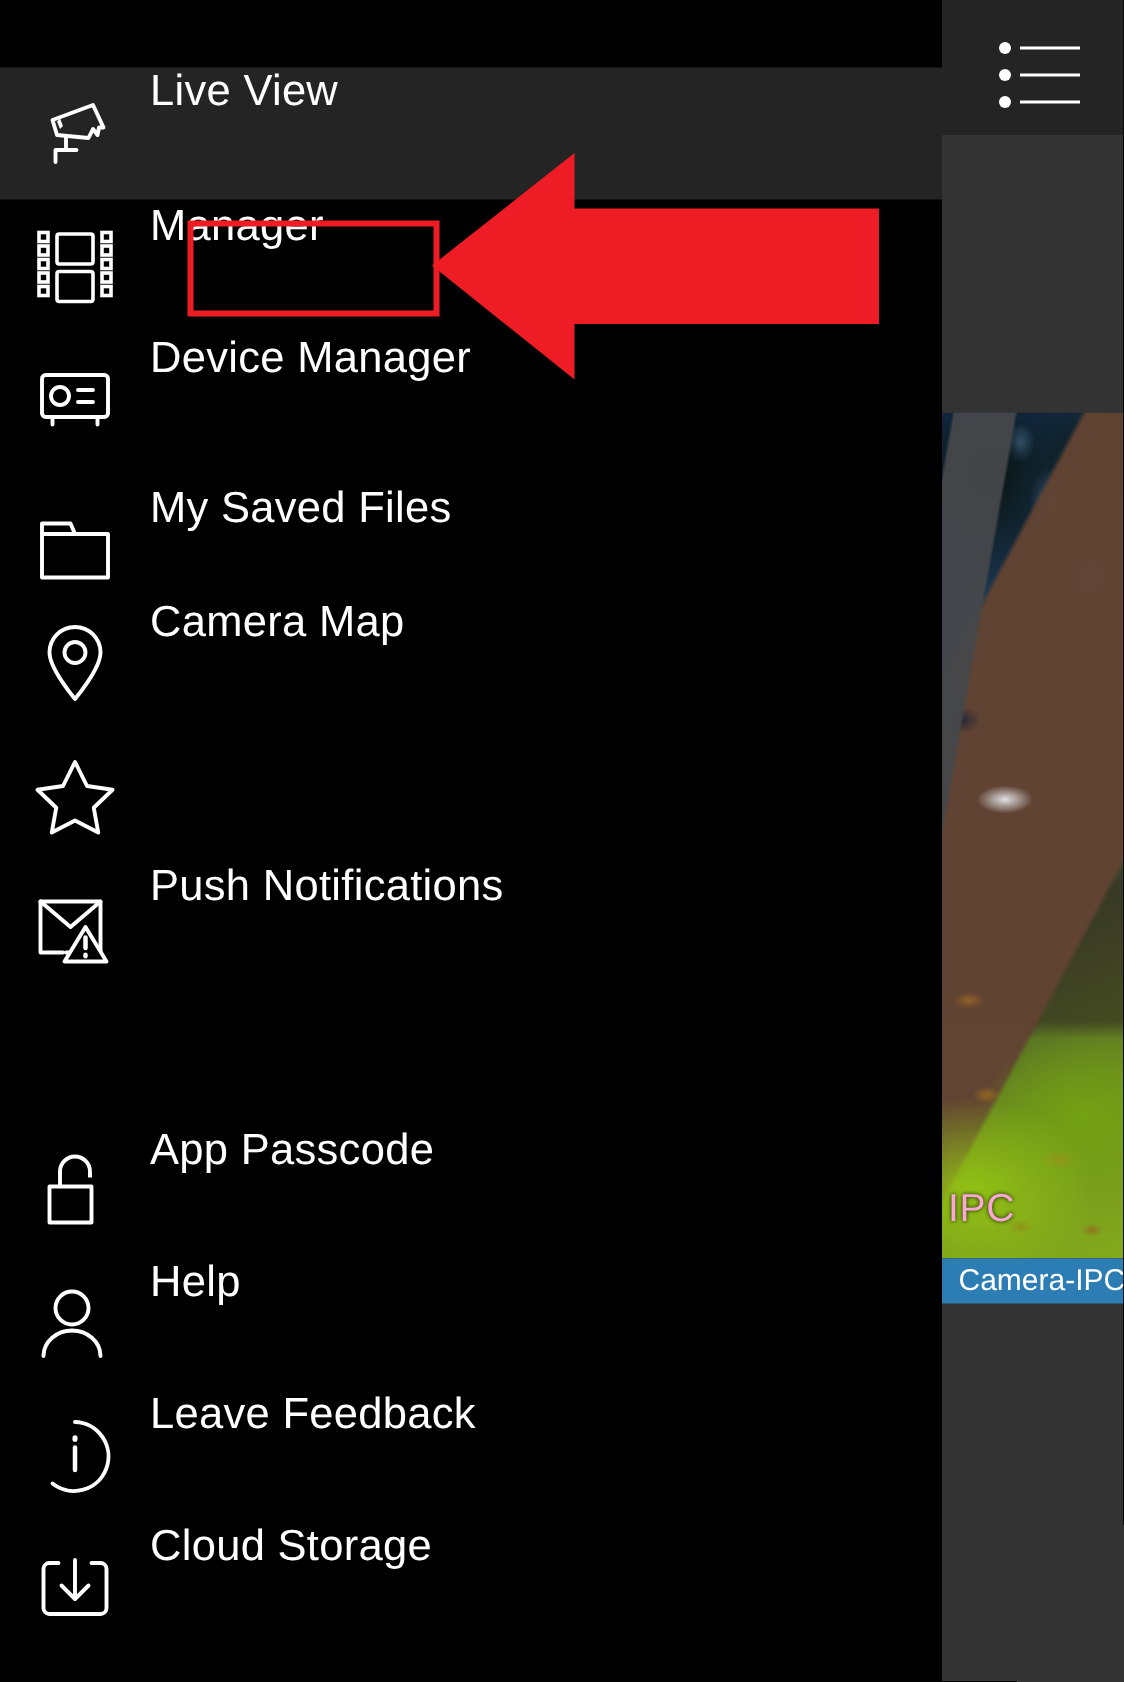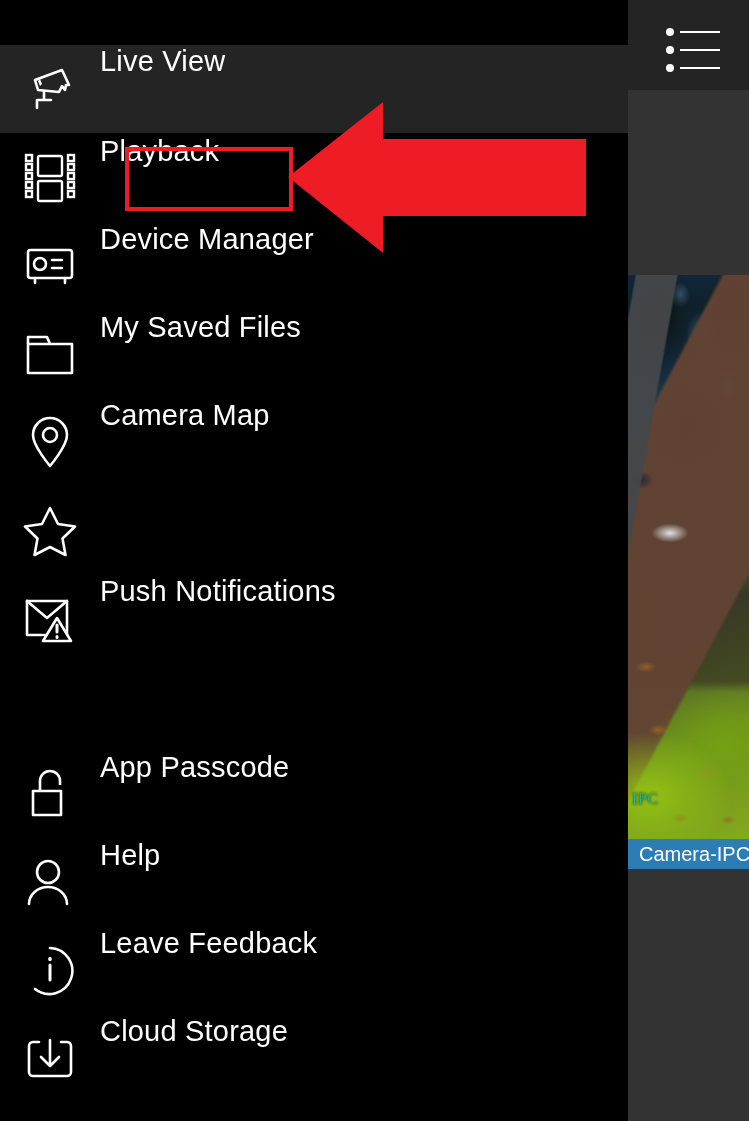--- a/index.html
+++ b/index.html
@@ -49,22 +49,22 @@
       radial-gradient(ellipse 55px 70px at 60px 150px, rgba(16,24,18,.85), rgba(16,24,18,0) 72%),
       
       radial-gradient(ellipse 22px 30px at 74px 58px, rgba(110,165,225,.9), rgba(110,165,225,0) 72%),
       radial-gradient(ellipse 16px 22px at 100px 110px, rgba(120,175,235,.85), rgba(120,175,235,0) 72%),
       radial-gradient(ellipse 14px 18px at 52px 20px, rgba(130,185,240,.8), rgba(130,185,240,0) 72%),
       linear-gradient(160deg, #1d3557 0%, #243b52 22%, #3a3a36 46%, #4c5b34 62%, #6e8a2c 80%, #86a62e 100%);
     filter:saturate(1.12) contrast(1.05);
   }
   #camera-osd {
     position:absolute; left:4px; top:515px;
-    color:#14b8a6; font-size:16px; letter-spacing:.5px;
-    text-shadow:0 0 3px rgba(0,0,0,.9); font-family:Liberation Serif, serif;
+    color:#f9a8d4; font-size:26px; letter-spacing:.5px;
+    text-shadow:0 0 3px rgba(0,0,0,.9); font-family:Liberation Sans, sans-serif;
   }
   #camera-label-bar {
     position:absolute; left:0; top:839px; width:121px; height:30px;
     background:#2d7db5; color:#ffffff;
     font-size:20px; line-height:30px; padding-left:11px; white-space:nowrap; overflow:hidden;
   }
 
   
   #drawer { position:absolute; left:0; top:0; width:628px; height:1121px; background:#000; }
   .menu-item {
@@ -138,36 +138,36 @@
           <rect x="2" y="22" width="6" height="6"></rect>
             <rect x="2" y="31" width="6" height="6"></rect>
           <rect x="2" y="40" width="6" height="6"></rect>
           <rect x="44" y="4" width="6" height="6"></rect>
             <rect x="44" y="13" width="6" height="6"></rect>
           <rect x="44" y="22" width="6" height="6"></rect>
             <rect x="44" y="31" width="6" height="6"></rect>
           <rect x="44" y="40" width="6" height="6"></rect>
         </svg>
       </span>
-      <span class="menu-label">Playback</span>
+      <span class="menu-label">Manager</span>
     </div>
 
     <div class="menu-item" style="top:223px">
       <span class="menu-icon">
         <svg width="56" height="46" viewBox="0 0 56 46" fill="none" stroke="#ffffff" stroke-width="2.6" stroke-linecap="round">
           <rect x="6" y="6" width="44" height="28" rx="2.5"></rect>
           <circle cx="18" cy="20" r="6"></circle>
           <path d="M30 16 H40 M30 24 H40"></path>
           <path d="M13 34 V39 M43 34 V39"></path>
         </svg>
       </span>
       <span class="menu-label">Device Manager</span>
     </div>
 
-    <div class="menu-item" style="top:311px">
+    <div class="menu-item" style="top:323px">
       <span class="menu-icon">
         <svg width="54" height="48" viewBox="0 0 54 48" fill="none" stroke="#ffffff" stroke-width="2.6" stroke-linejoin="round">
           <path d="M5 13 V42 H49 V13 Z"></path>
           <path d="M5 13 V6 H24 L27 13"></path>
         </svg>
       </span>
       <span class="menu-label">My Saved Files</span>
     </div>
 
     <div class="menu-item" style="top:399px">

